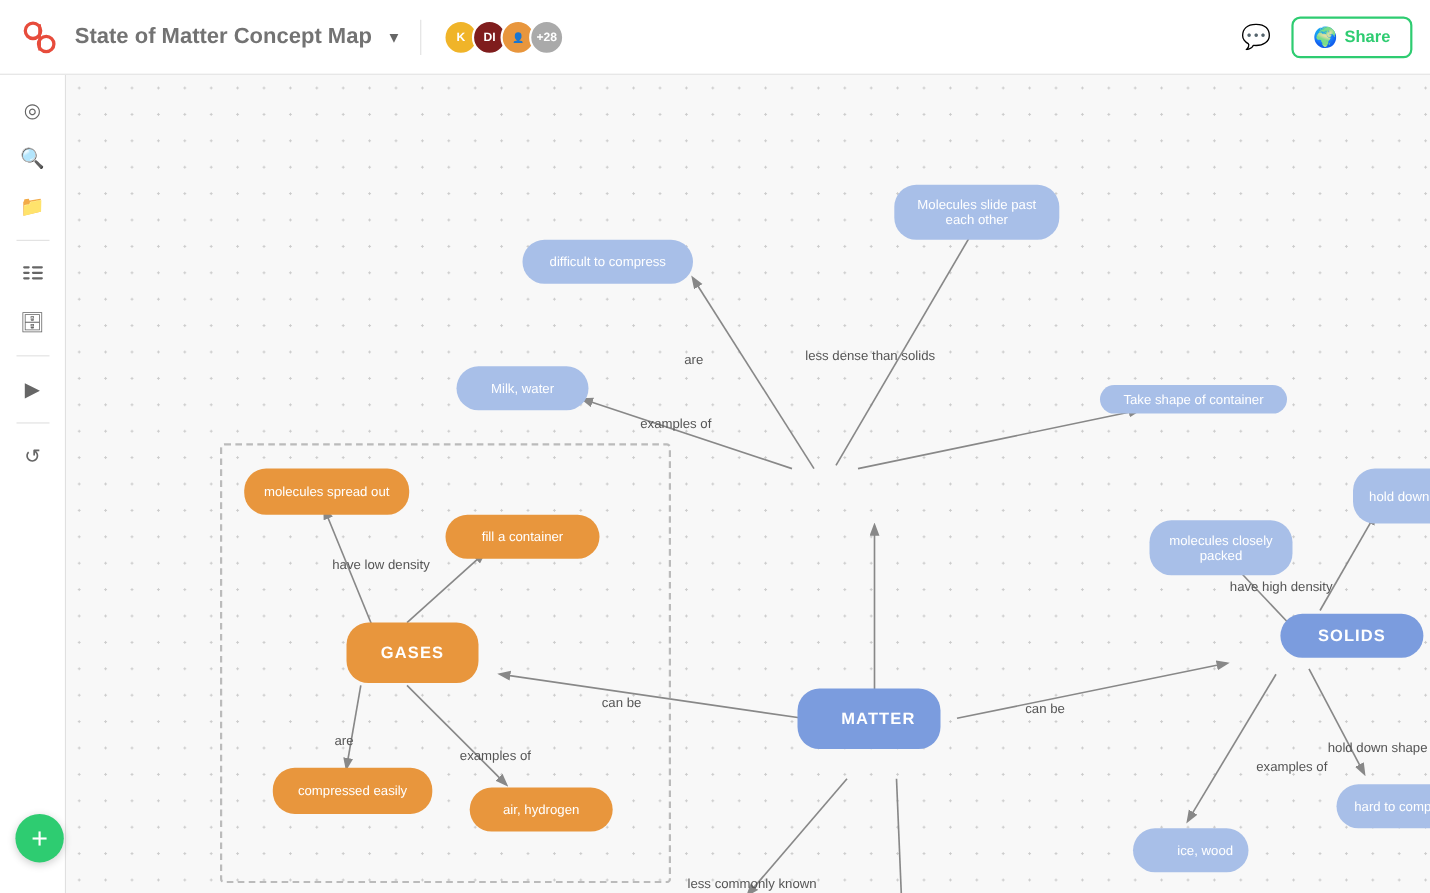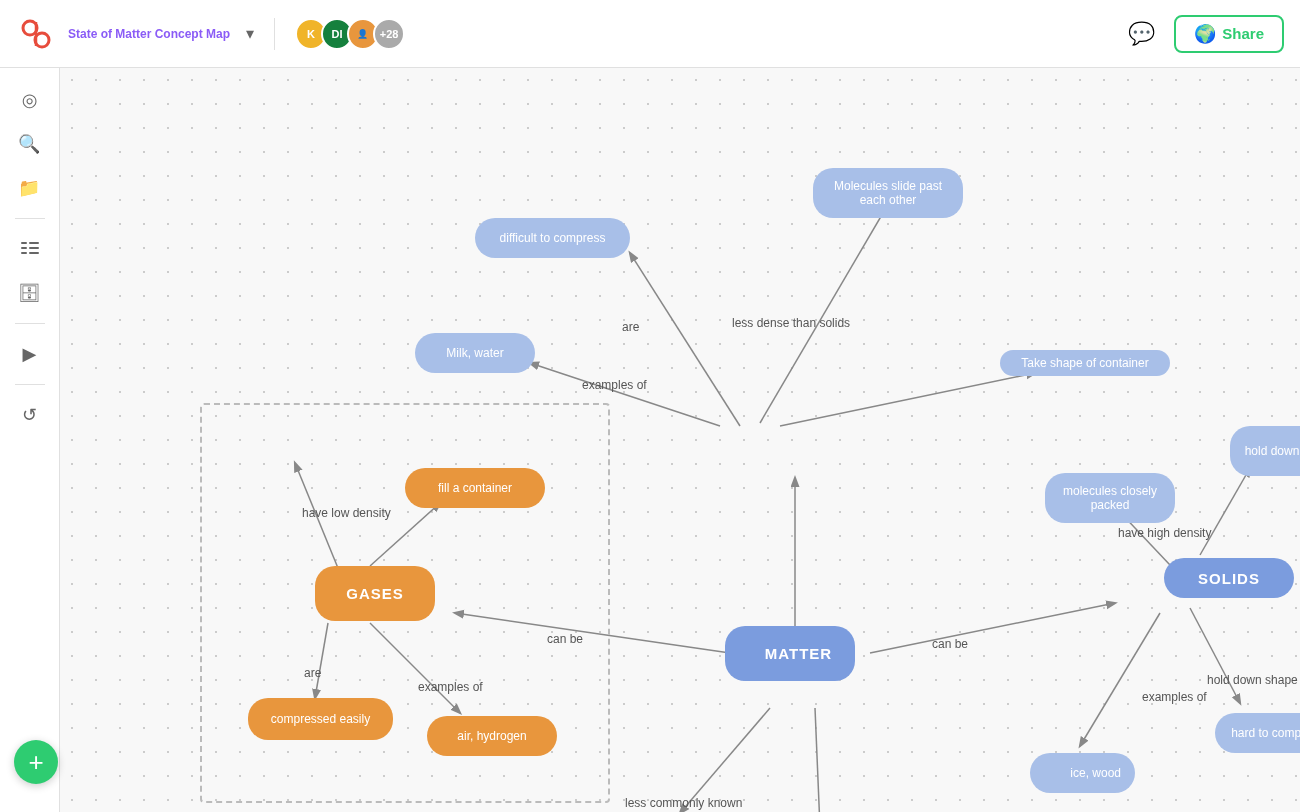--- a/index.html
+++ b/index.html
@@ -4,21 +4,21 @@
   <style>
     * { box-sizing: border-box; margin: 0; padding: 0; }
     body { font-family: 'Segoe UI', Arial, sans-serif; background: #f5f5f5; display: flex; flex-direction: column; height: 812px; width: 1300px; overflow: hidden; }
 
     
     .topbar {
       display: flex; align-items: center; background: #fff;
       border-bottom: 1px solid #e0e0e0; height: 68px; padding: 0 16px; gap: 12px; flex-shrink: 0;
     }
     .logo { width: 40px; height: 40px; flex-shrink: 0; }
-    .doc-title { font-size: 12px; font-weight: 600; color: #8b5cf6; }
+    .doc-title { font-size: 20px; font-weight: 600; color: #737373; }
     .title-dropdown { background: none; border: none; cursor: pointer; color: #666; font-size: 16px; margin-left: 4px; }
     .title-sep { width: 1px; height: 32px; background: #e0e0e0; margin: 0 8px; }
     .avatars { display: flex; align-items: center; gap: -6px; }
     .avatar { width: 32px; height: 32px; border-radius: 50%; border: 2px solid #fff; margin-left: -6px; display: flex; align-items: center; justify-content: center; font-size: 11px; font-weight: 700; color: #fff; }
     .avatar:first-child { margin-left: 0; }
     .avatar-count { background: #aaa; font-size: 11px; color: #fff; width: 32px; height: 32px; border-radius: 50%; border: 2px solid #fff; margin-left: -6px; display: flex; align-items: center; justify-content: center; font-weight: 600; }
     .spacer { flex: 1; }
     .comment-btn { background: none; border: none; cursor: pointer; color: #666; padding: 6px; font-size: 22px; }
     .share-btn {
       border: 2px solid #2ecc71; border-radius: 8px; background: #fff;
@@ -102,21 +102,21 @@
       <line x1="20" y1="8" x2="20" y2="32" stroke="#e74c3c" stroke-width="2.5"></line>
     </svg>
   </div>
 
   <span class="doc-title">State of Matter Concept Map</span>
   <button class="title-dropdown">▾</button>
   <div class="title-sep"></div>
 
   <div class="avatars">
     <div class="avatar" style="background:#f0b429;">K</div>
-    <div class="avatar" style="background:#15803d;">DI</div>
+    <div class="avatar" style="background:#7f1d1d;">DI</div>
     <div class="avatar" style="background:#e8963d; font-size:9px;">👤</div>
     <div class="avatar-count">+28</div>
   </div>
 
   <div class="spacer"></div>
 
   <button class="comment-btn">
     <span>💬</span>
   </button>
 
@@ -208,20 +208,23 @@
     </div>
 
     <div class="node node-blue-light" style="left:415px; top:150px; width:155px; height:40px; font-weight:500; font-size:12px;">
       <span>difficult to compress</span>
     </div>
 
     <div class="node node-blue-light" style="left:355px; top:265px; width:120px; height:40px; font-weight:500; font-size:12px;">
       <span>Milk, water</span>
     </div>
 
+    <div class="node node-orange" style="left:162px; top:358px; width:150px; height:42px; font-weight:500; font-size:12px;">
+      <span>molecules spread out</span>
+    </div>
 
     <div class="node node-orange" style="left:345px; top:400px; width:140px; height:40px; font-weight:500; font-size:12px;">
       <span>fill a container</span>
     </div>
 
     <div class="node node-orange" style="left:188px; top:630px; width:145px; height:42px; font-weight:500; font-size:12px;">
       <span>compressed easily</span>
     </div>
 
     <div class="node node-orange" style="left:367px; top:648px; width:130px; height:40px; font-weight:500; font-size:12px;">

